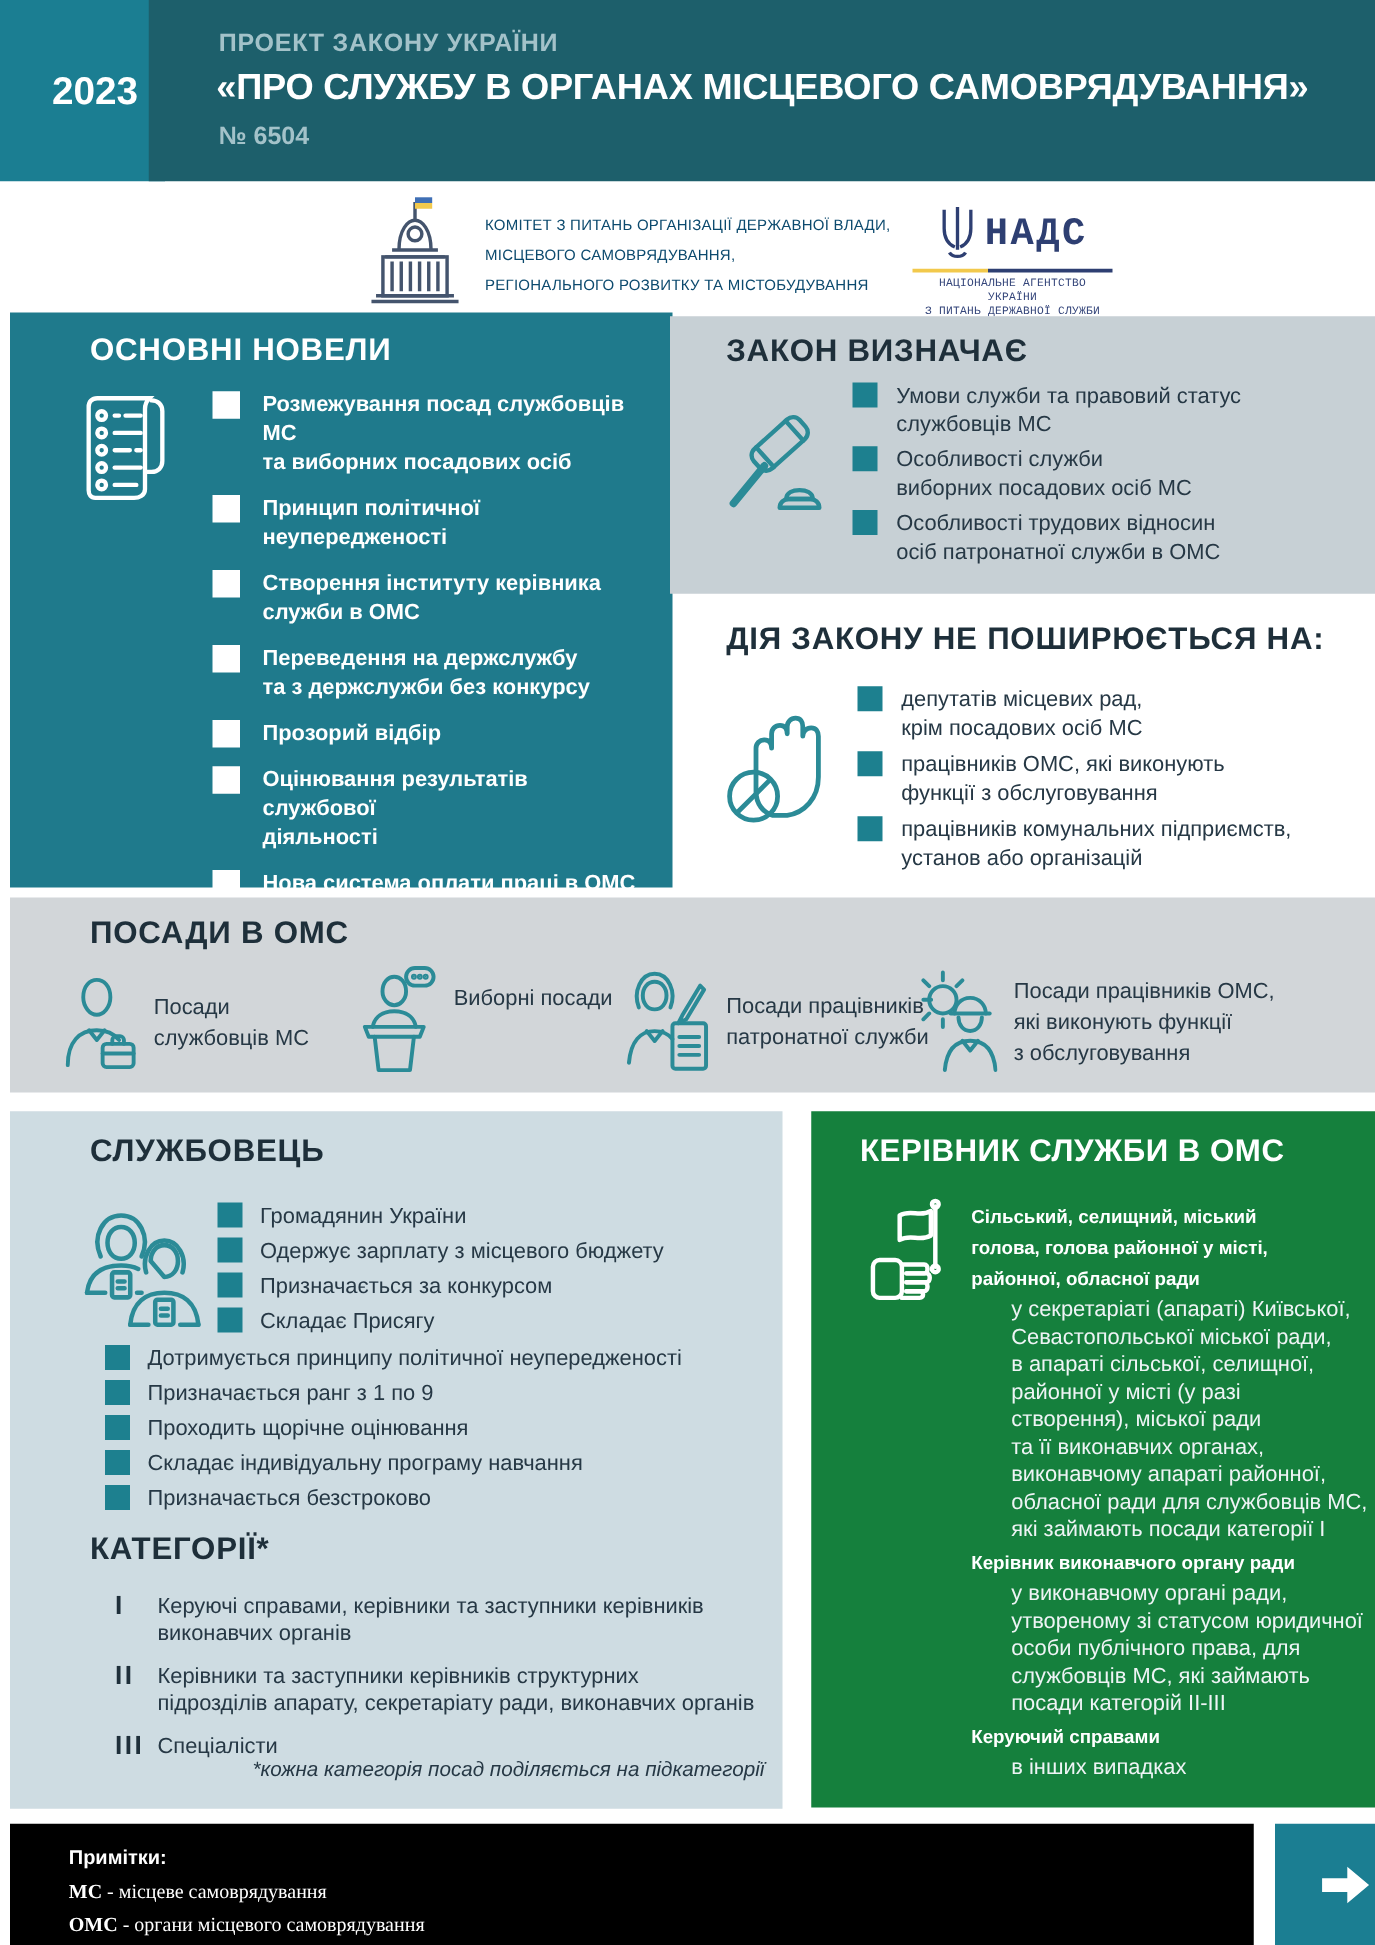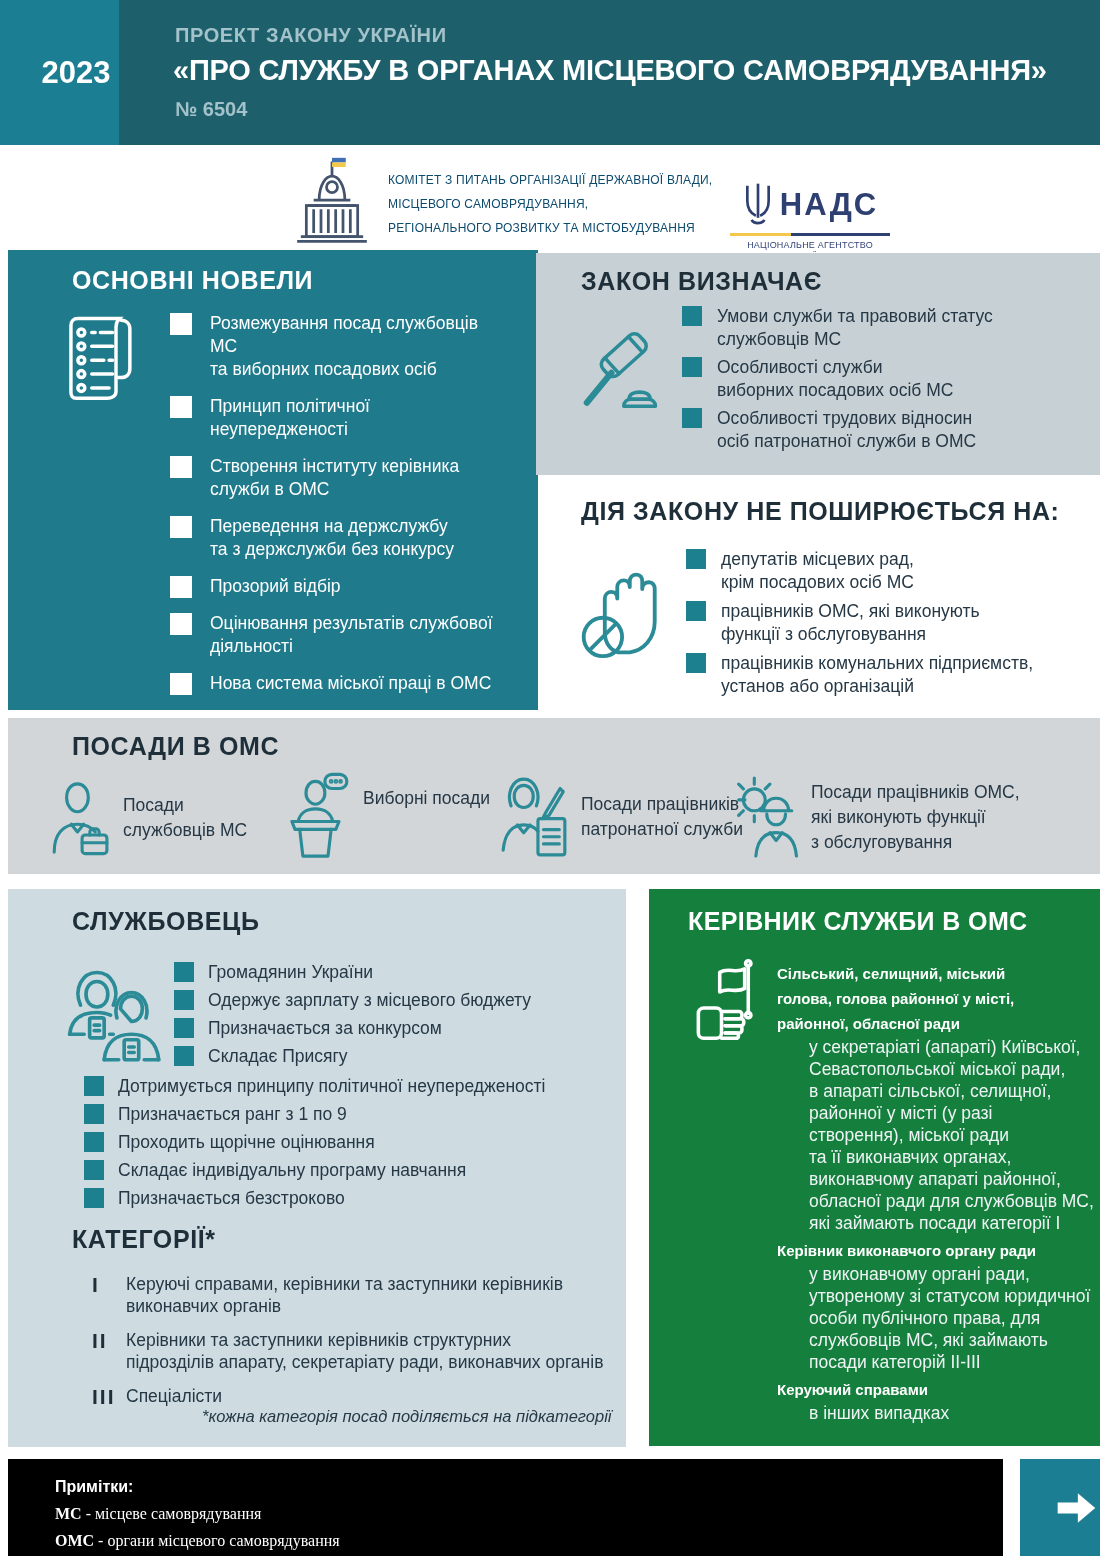--- a/index.html
+++ b/index.html
@@ -12,21 +12,21 @@
   .year-box{left:0;top:0;width:112px;height:145px;background:#1b7e92;
             display:flex;align-items:center;justify-content:center;}
   .year-box span{color:#fff;font-size:31px;font-weight:bold;}
   .header-band{left:119px;top:0;width:981px;height:145px;background:#1d5f6b;}
   .kicker{left:36px;top:24px;font-size:20px;font-weight:bold;color:#a3c2c9;letter-spacing:.6px;}
   .law-title{left:34px;top:54px;font-size:29px;font-weight:bold;color:#ffffff;letter-spacing:-.2px;}
   .law-number{left:36px;top:98px;font-size:20px;font-weight:bold;color:#a3c2c9;}
 
   
   .committee-text{left:368px;top:168px;font-size:12px;line-height:24px;color:#0c4a6e;letter-spacing:.2px;}
-  .nads{left:710px;top:180px;width:160px;text-align:center;}
+  .nads{left:710px;top:162px;width:160px;text-align:center;font-family:Liberation Mono, monospace;}
   .nads-top{display:flex;align-items:center;justify-content:center;gap:6px;}
   .nads-abbr{font-size:31px;font-weight:bold;color:#2e3f72;letter-spacing:2px;}
   .nads-line{height:3px;margin:3px 0 4px 0;
              background:linear-gradient(to right,#f2c94c 0 38%,#2e3f72 38% 100%);}
   .nads-small{font-size:9px;line-height:11px;color:#34457a;letter-spacing:.2px;}
 
   
   .novely-box{left:8px;top:250px;width:510px;height:460px;background:#1f7a8c;color:#fff;}
   .zakon-box{left:536px;top:253px;width:556px;height:222px;background:#c7d0d5;}
   .posady-band{left:8px;top:718px;width:1084px;height:156px;background:#d2d6d9;}
@@ -133,21 +133,21 @@
             <path d="M30,40 h24"></path>
           <circle cx="18" cy="56" r="4"></circle>
             <path d="M30,56 h14 M50,56 h4"></path>
           <circle cx="18" cy="72" r="4"></circle>
             <path d="M30,72 h24"></path>
           <circle cx="18" cy="88" r="4"></circle>
             <path d="M30,88 h20"></path>
         </g>
       </svg>
     </div>
-    <div class="abs novely-list" style="left:142px;top:62px;width:340px;">
+    <div class="abs novely-list" style="left:142px;top:62px;width:340px;font-weight:bold;">
       <div class="li">
         <span class="sq sq-white"></span>
         <span class="txt pre">Розмежування посад службовців МС
 та виборних посадових осіб</span>
         </div>
       <div class="li">
         <span class="sq sq-white"></span>
         <span class="txt pre">Принцип політичної
 неупередженості</span>
         </div>
@@ -165,21 +165,21 @@
         <span class="sq sq-white"></span>
         <span class="txt pre">Прозорий відбір</span>
         </div>
       <div class="li">
         <span class="sq sq-white"></span>
         <span class="txt pre">Оцінювання результатів службової
 діяльності</span>
         </div>
       <div class="li">
         <span class="sq sq-white"></span>
-        <span class="txt pre">Нова система міської праці в ОМС</span>
+        <span class="txt pre">Нова система оплати праці в ОМС</span>
         </div>
     </div>
   </div>
 
   <div class="abs zakon-box">
     <div class="abs section-title" style="left:25px;top:14px;">ЗАКОН ВИЗНАЧАЄ</div>
     <div class="abs" style="left:22px;top:72px;">
       <svg width="88" height="92" viewBox="0 0 100 104" fill="none" stroke="#2b8b97" stroke-width="4" stroke-linecap="round" stroke-linejoin="round">
         <g transform="rotate(-42 52 34)">
           <rect x="24" y="22" width="56" height="24" rx="8"></rect>

